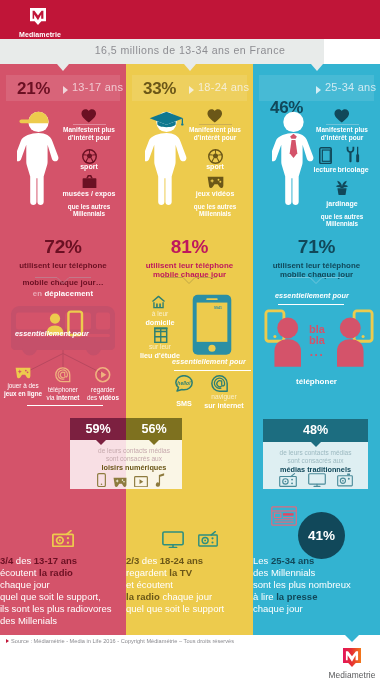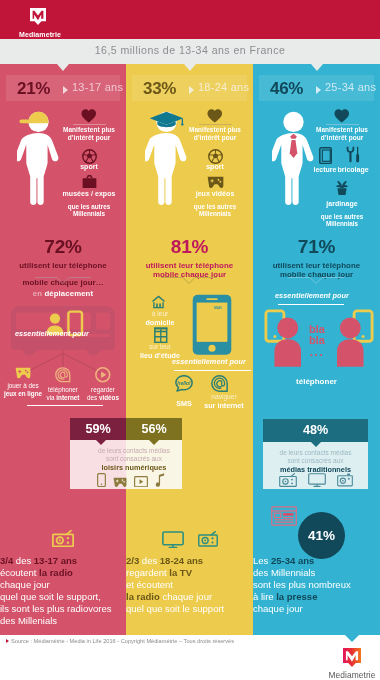--- a/index.html
+++ b/index.html
@@ -8,41 +8,41 @@
 svg{display:block;}
 
 
 .hdr{position:absolute;left:0;top:0;width:380px;height:39px;background:#c01538;}
 .hdr-logo{position:absolute;left:22px;top:5px;width:36px;height:30px;}
 .hdr-logo .mark{position:absolute;left:8px;top:3px;}
 .hdr-logo .name{position:absolute;left:-5px;top:25.5px;width:46px;text-align:center;
   font-size:7px;letter-spacing:.1px;color:#fff;font-weight:700;line-height:1;}
 .hdr-title{position:absolute;left:80px;top:10px;font-size:13.2px;letter-spacing:.55px;color:#e6a3b3;white-space:nowrap;}
 .hdr-title b{color:#fff;font-weight:700;}
-.sub{position:absolute;left:0;top:39px;width:380px;height:25px;background:#e8ebea;}
+.sub{position:absolute;left:0;top:39px;width:324px;height:25px;background:#e8ebea;}
 .sub .t{position:absolute;left:0;top:5px;width:380px;text-align:center;
   font-size:10.6px;color:#8d8d92;letter-spacing:.45px;}
 
 
 .col{position:absolute;top:64px;height:567px;overflow:hidden;}
 .c1{left:0;width:126px;background:#d4536a;}
 .c2{left:126px;width:127px;background:#edcb4d;}
 .c3{left:253px;width:127px;background:#33b3d1;}
 .notch{position:absolute;top:0;left:50%;margin-left:-6px;width:0;height:0;
   border-left:6px solid transparent;border-right:6px solid transparent;border-top:7px solid #e8ebea;}
 
 .badge{position:absolute;left:6px;top:11px;right:6px;height:26px;}
 .badge .hl{position:absolute;left:0;top:0;right:0;bottom:0;background:rgba(255,255,255,.10);}
 .badge .pct{position:absolute;left:11px;top:4px;font-size:17px;font-weight:700;letter-spacing:-.3px;}
 .badge .tri{position:absolute;left:57px;top:11px;width:0;height:0;
   border-top:4px solid transparent;border-bottom:4px solid transparent;}
 .badge .age{position:absolute;left:66px;top:6px;font-size:11px;letter-spacing:.25px;white-space:nowrap;}
 .c1 .badge .pct{color:#6b1023;}.c1 .badge .tri{border-left:5px solid #f0d5da;}.c1 .badge .age{color:#f1c9d1;}
 .c2 .badge .pct{color:#6b5718;}.c2 .badge .tri{border-left:5px solid #f4efd8;}.c2 .badge .age{color:#f5eed4;}
-.c3 .badge .pct{color:#11485a;}.c3 .badge .tri{border-left:5px solid #d5eef5;}.c3 .badge .age{color:#cfeaf2;}
+.c3 .badge .pct{color:#11485a;margin-top:19px;}.c3 .badge .tri{border-left:5px solid #d5eef5;}.c3 .badge .age{color:#cfeaf2;}
 
 
 .person{position:absolute;left:17px;top:47px;}
 .c2 .person{left:19px;}
 .c3 .person{left:19px;}
 .ic-abs{position:absolute;left:57px;width:64px;display:flex;justify-content:center;}
 .c3 .ic-abs{left:54px;width:70px;}
 .sep-abs{position:absolute;left:73px;width:33px;height:1px;}
 .c1 .sep-abs{background:#e18a9c;}.c2 .sep-abs{background:#cdaf54;}.c3 .sep-abs{background:#6fc3da;}
 .lead{position:absolute;left:57px;width:64px;text-align:center;font-size:6.5px;font-weight:700;

